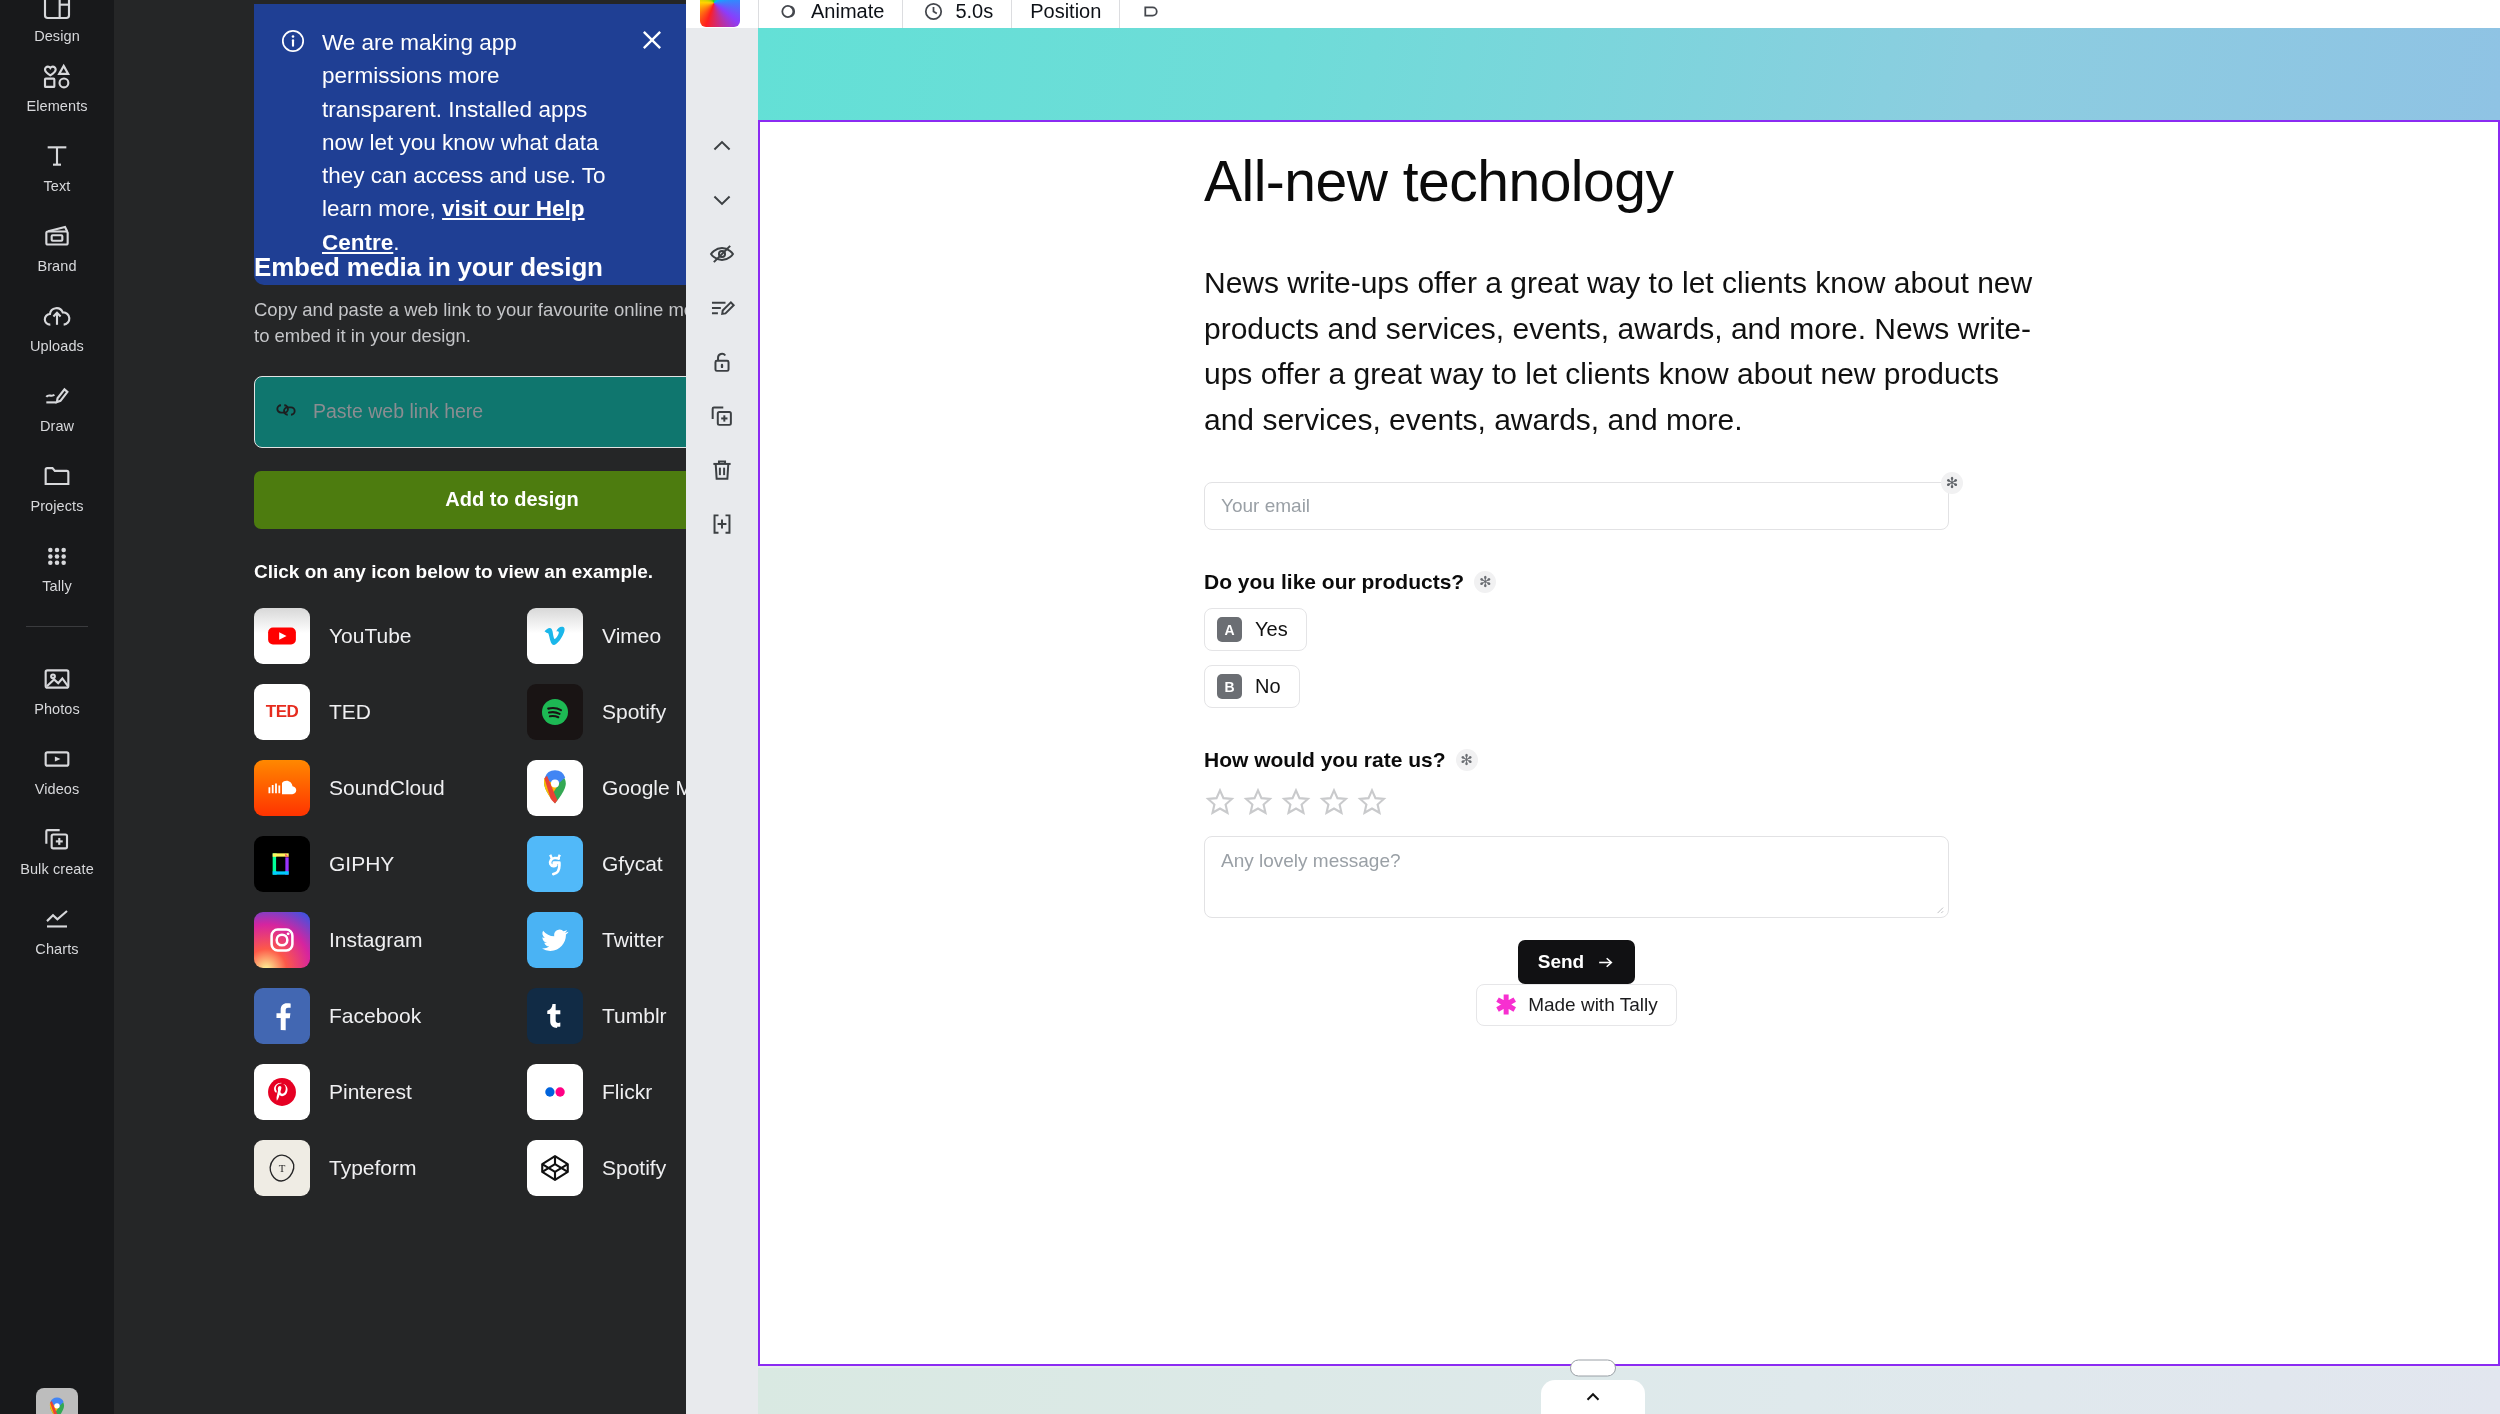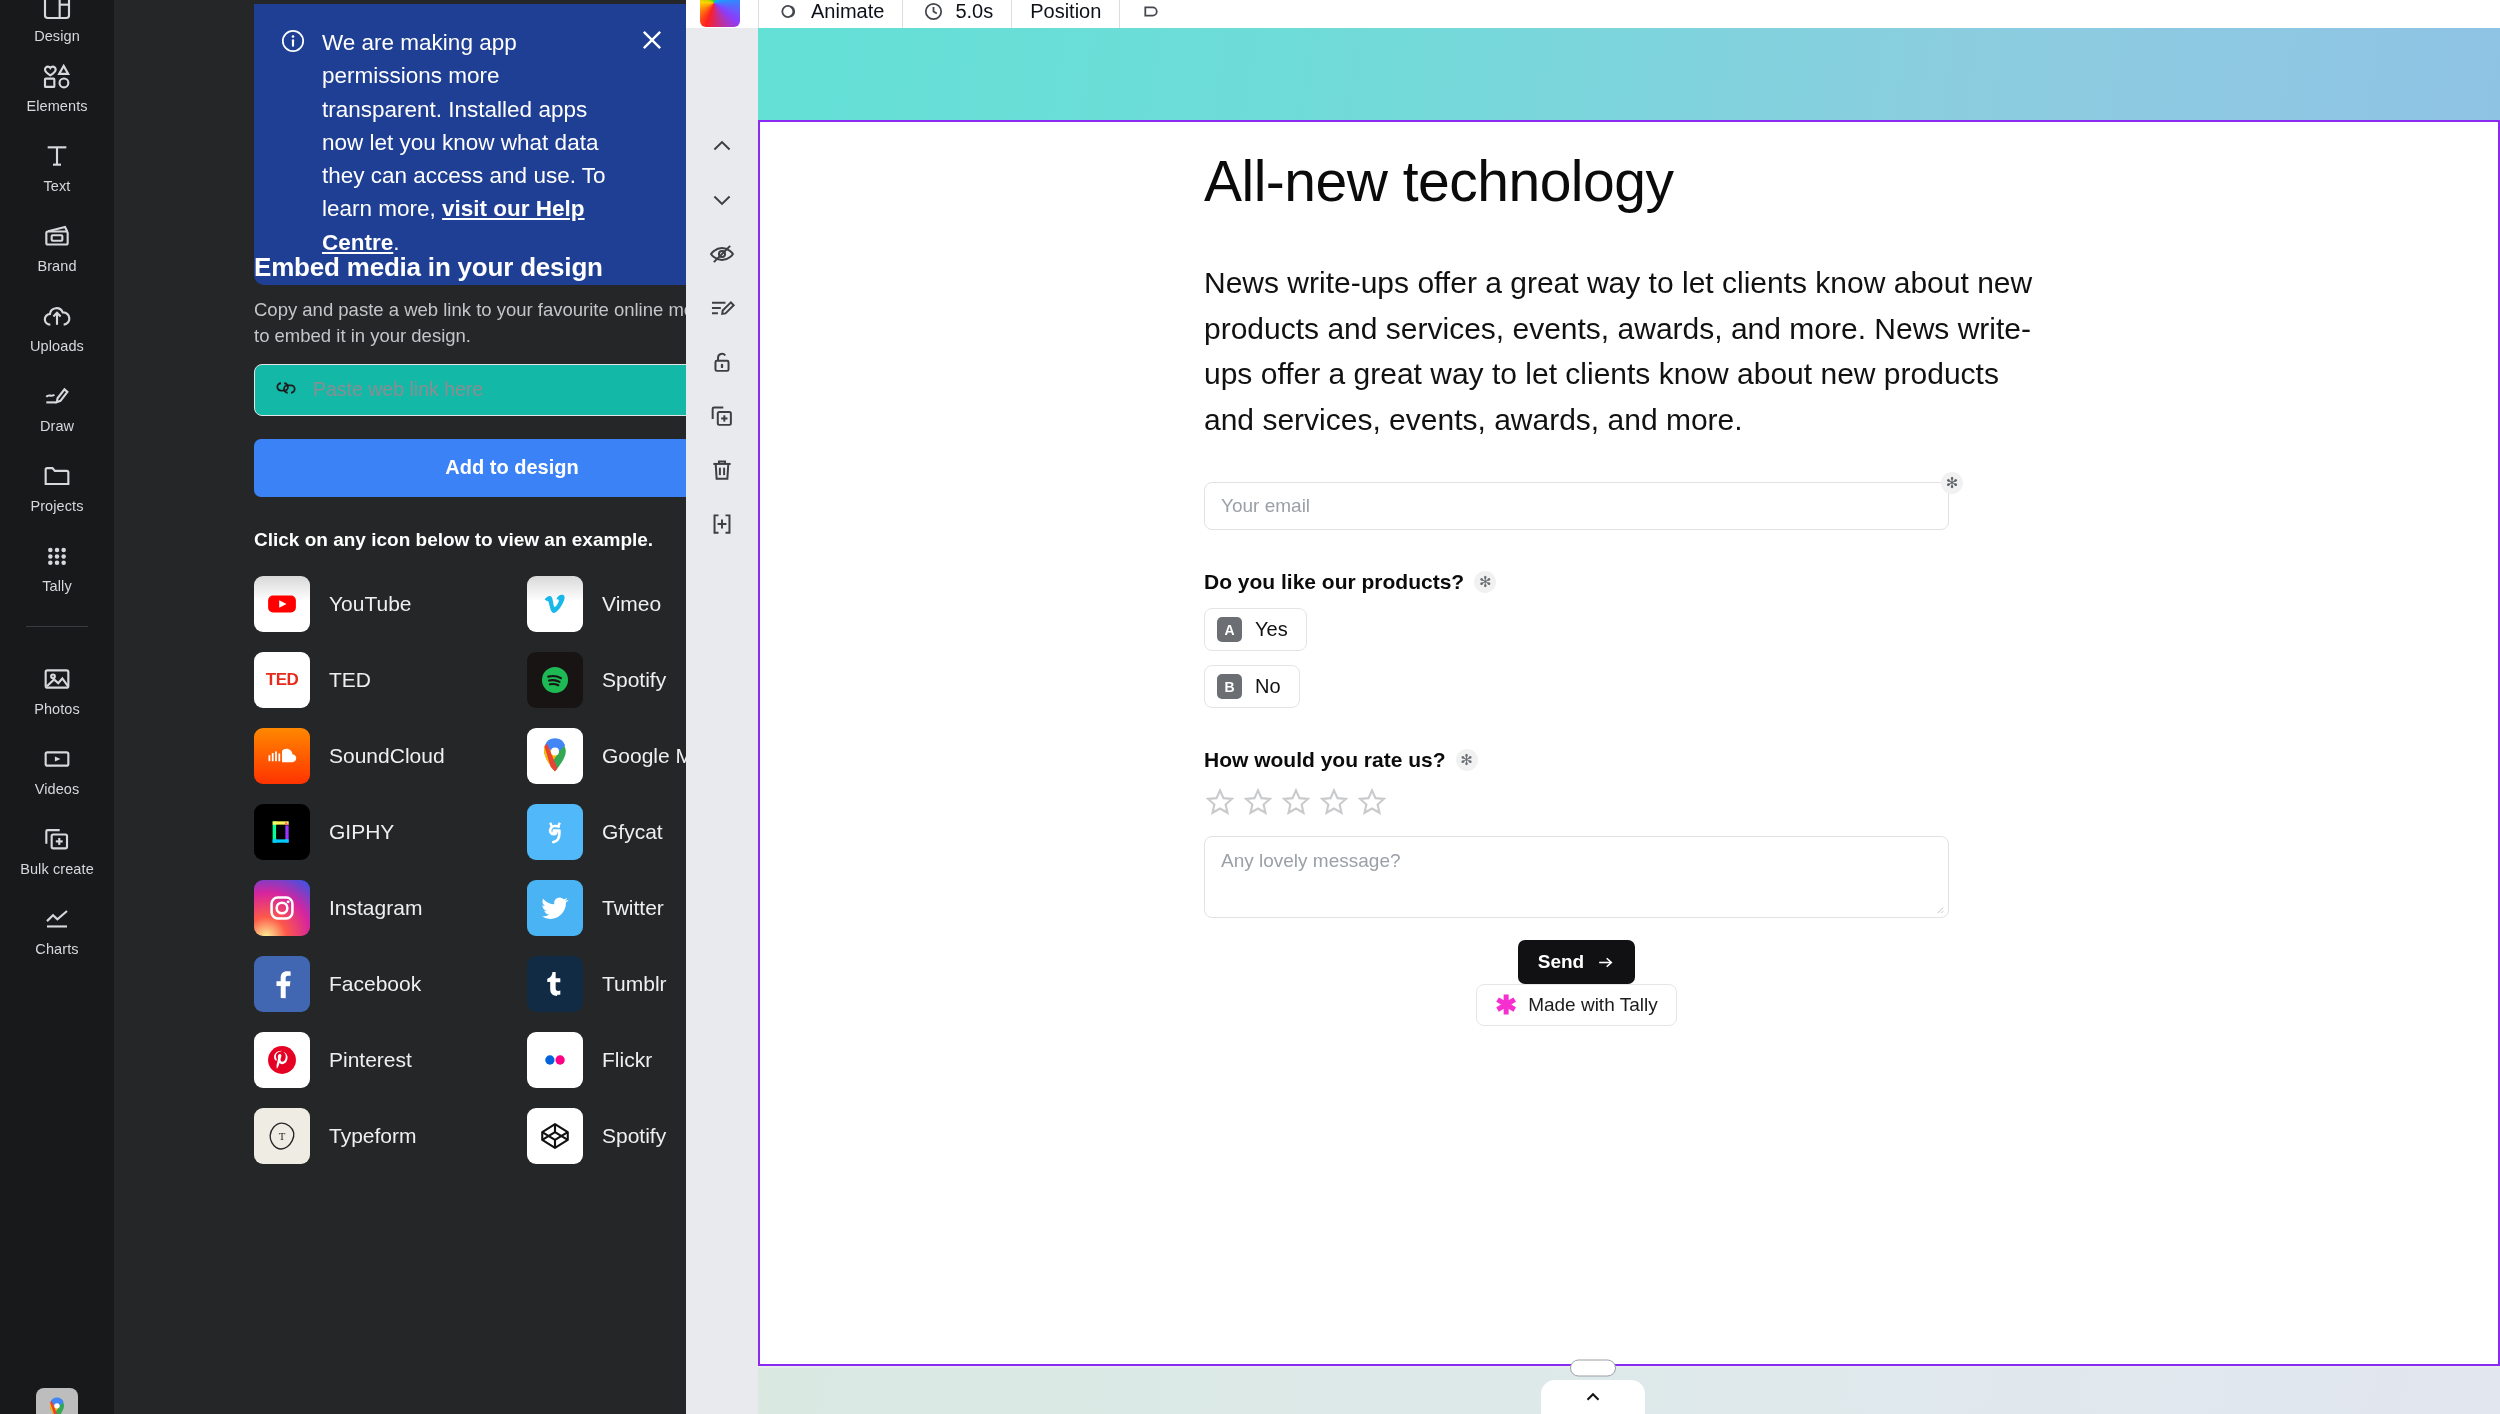--- a/index.html
+++ b/index.html
@@ -57,34 +57,34 @@
   }
   .banner-link { color: #fff; text-decoration: underline; font-weight: bold; cursor: pointer; }
   .banner-close { flex: 0 0 28px; margin-top: 0px; cursor: pointer; }
   .banner-close svg { width: 28px; height: 28px; stroke: #ffffff; stroke-width: 2; }
 
   .panel-body { position: absolute; left: 140px; top: 252px; width: 516px; }
   .panel-title { color: #fff; font-size: 26px; font-weight: bold; letter-spacing: -.2px; }
   .panel-sub { color: #c4c5c8; font-size: 18.5px; line-height: 1.42; margin-top: 14px; max-width: 470px; }
 
   .link-input {
-    margin-top: 14px; height: 52px; background: #14b8a6; border-radius: 8px;
+    margin-top: 26px; height: 72px; background: #0f766e; border-radius: 8px;
     display: flex; align-items: center; padding: 0 18px; gap: 14px;
     border: 1px solid #e3e3e3;
   }
   .link-icon svg { width: 26px; height: 26px; stroke: #1d1d1f; fill:none; stroke-width: 1.7; }
   .link-input input {
     border: none; outline: none; flex: 1; font-size: 19.5px;
     font-family: "Liberation Sans", sans-serif; color: #1d1d1f; background: transparent;
   }
   .link-input input::placeholder { color: #8b8d91; }
 
   .add-btn {
     margin-top: 23px; height: 58px; width: 100%;
-    background: #3b82f6; color: #fff; border: none; border-radius: 7px;
+    background: #4d7c0f; color: #fff; border: none; border-radius: 7px;
     font-size: 20px; font-weight: bold; font-family: "Liberation Sans", sans-serif;
     cursor: pointer;
   }
 
   .hint { color: #ffffff; font-size: 19px; font-weight: bold; margin-top: 32px; }
 
   .app-grid { margin-top: 22px; display: grid; grid-template-columns: 1fr 1fr; column-gap: 30px; row-gap: 14px; }
   .app-item { display: flex; align-items: center; gap: 19px; cursor: pointer; height: 62px; }
   .app-tile {
     width: 56px; height: 56px; border-radius: 9px; flex: 0 0 56px;

